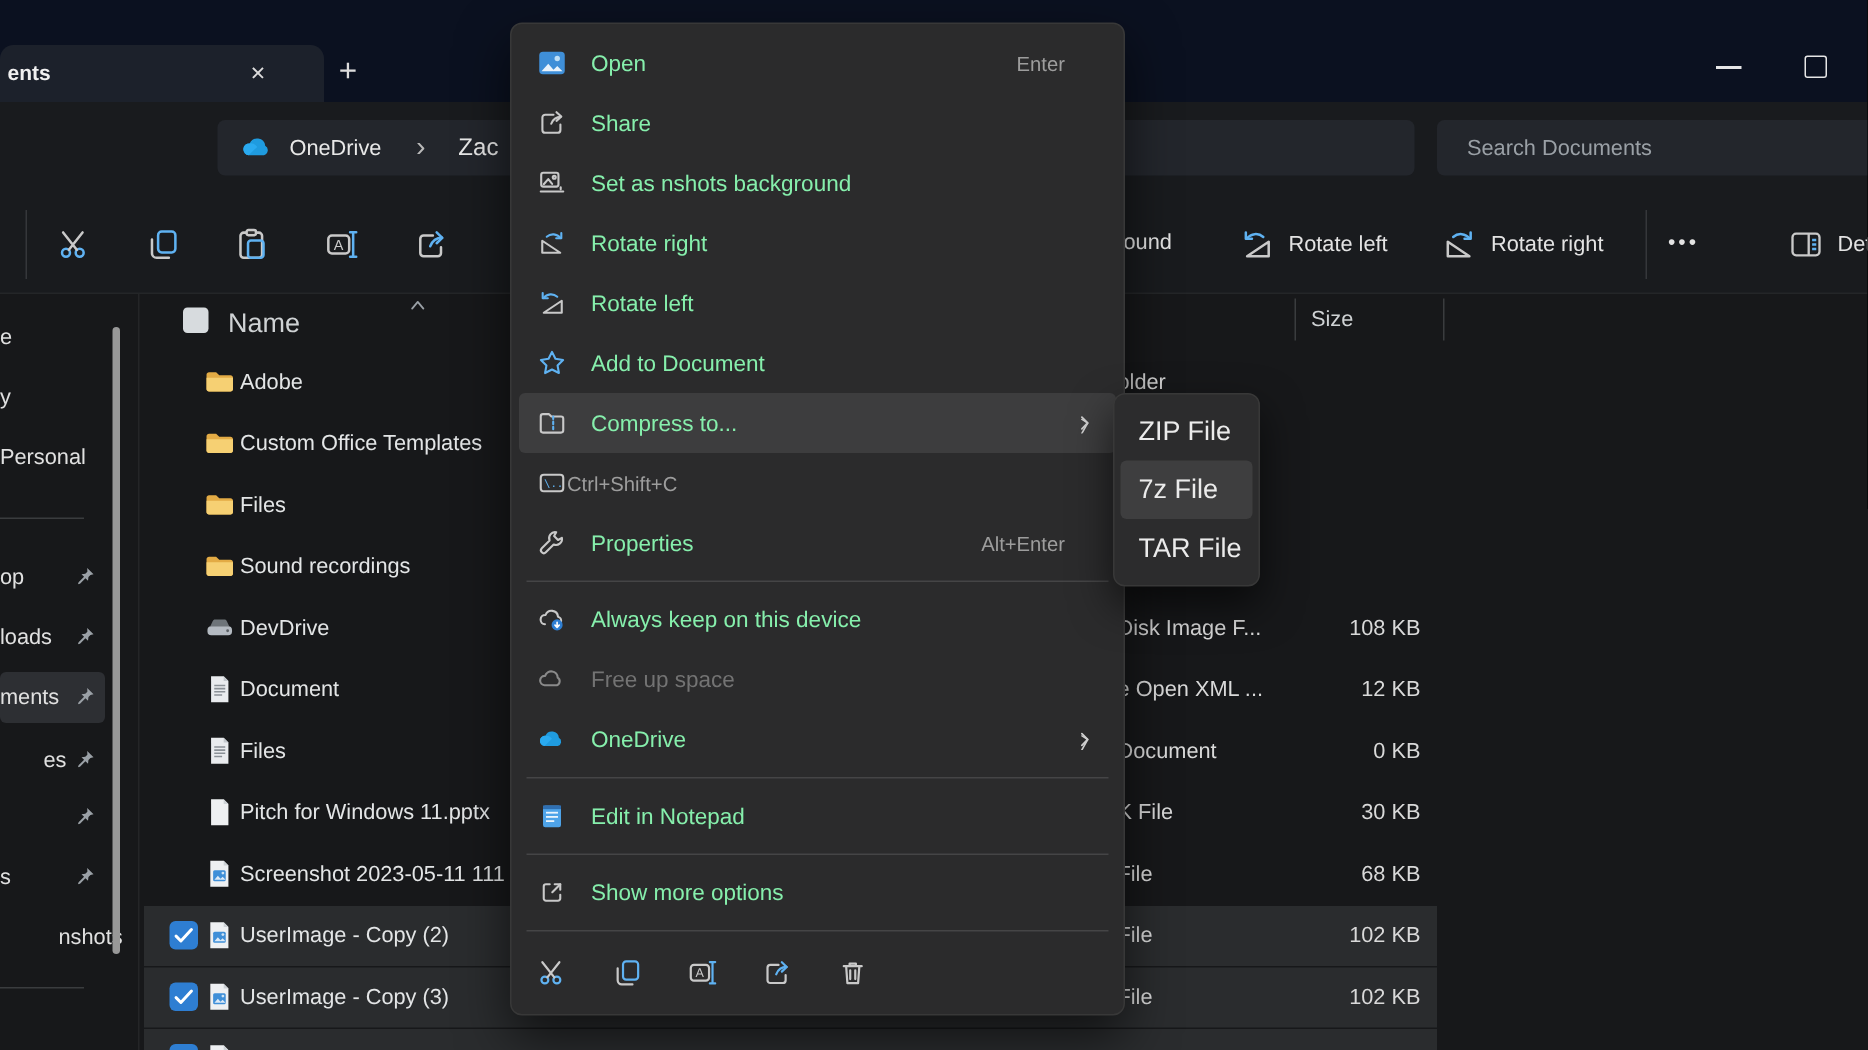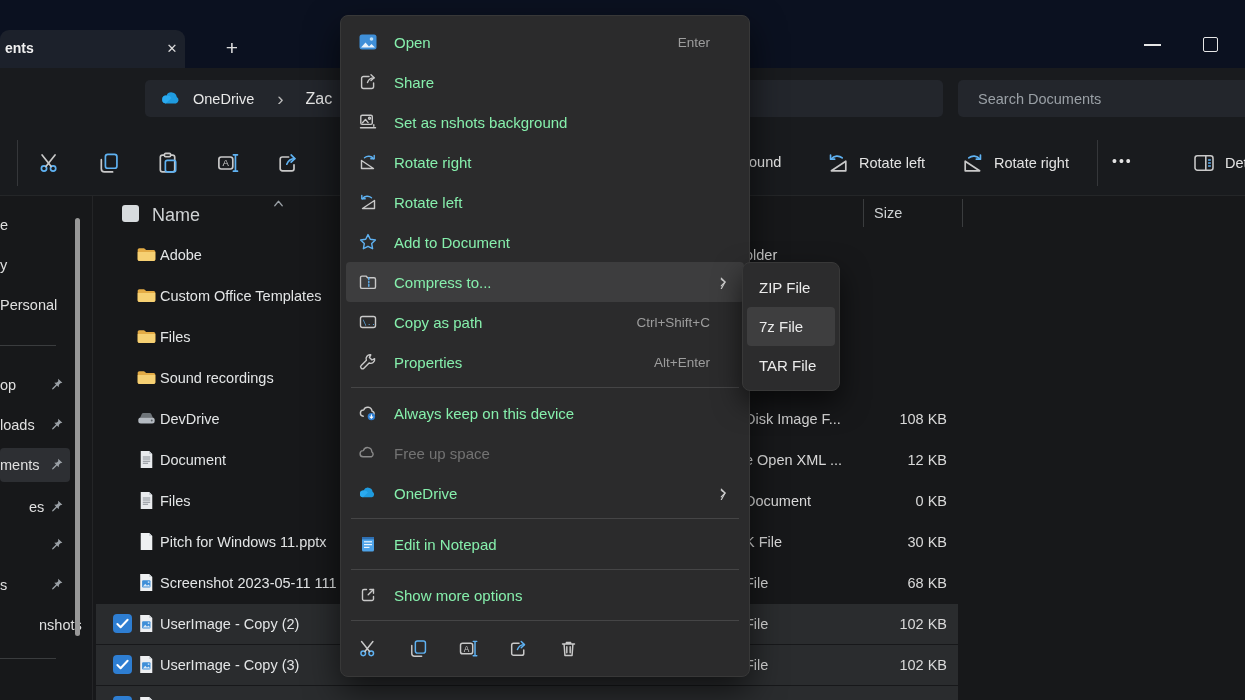--- a/index.html
+++ b/index.html
@@ -1,21 +1,21 @@
 <!DOCTYPE html>
 <html><head>
 <meta charset="utf-8">
 <style>
   html,body{margin:0;padding:0;background:#000;}
   .screen{position:relative;width:1245px;height:700px;background:#17181a;overflow:hidden;
     font-family:"Liberation Sans",sans-serif;color:#e9e9e9;-webkit-font-smoothing:antialiased;}
 
   
   .titlebar{position:absolute;left:0;top:0;width:1245px;height:68px;background:#0b1120;}
-  .tab{position:absolute;left:0;top:30px;width:185px;height:38px;background:#1c212b;border-radius:9px 9px 0 0;}
+  .tab{position:absolute;left:0;top:30px;width:216px;height:38px;background:#1c212b;border-radius:9px 9px 0 0;}
   .tab-label{position:absolute;left:5px;top:10px;font-size:14px;font-weight:700;color:#f0f0f0;}
   .tab-close{position:absolute;left:160px;top:8px;width:24px;height:22px;text-align:center;line-height:22px;font-size:13px;color:#dcdcdc;}
   .newtab{position:absolute;left:219px;top:33px;width:26px;height:30px;text-align:center;line-height:30px;font-size:21px;font-weight:300;color:#dcdcdc;}
   .win-min{position:absolute;left:1144px;top:44px;width:17px;height:2px;background:#e6e6e6;}
   .win-max{position:absolute;left:1203px;top:37px;width:13px;height:13px;border:1.6px solid #e6e6e6;border-radius:2px;}
 
   
   .navrow{position:absolute;left:0;top:68px;width:1245px;height:60px;background:#191b1e;}
   .navbtn{position:absolute;top:88px;width:20px;height:20px;}
   .addressbar{position:absolute;left:145px;top:80px;width:798px;height:37px;background:#23262c;border-radius:5px;display:flex;align-items:center;}
@@ -66,21 +66,21 @@
   .menu-item .mi-label{margin-left:16px;font-size:15px;color:#86efac;flex:1;white-space:nowrap;}
   .menu-item.disabled .mi-label{color:#737373;}
   .menu-item .mi-short{font-size:13.5px;color:#9d9d9d;margin-right:22px;}
   .menu-item .mi-chev{position:absolute;right:14px;top:13px;width:14px;height:14px;}
   .menu-sep{height:1px;margin:5px 10px;background:#454546;}
   .menu-actions{height:44px;display:flex;align-items:center;padding-left:17px;gap:29px;}
   .menu-actions .qa{width:21px;height:21px;}
 
   .submenu{position:absolute;left:742px;top:262px;width:98px;box-sizing:border-box;background:#2c2c2d;
     border:1px solid #383838;border-radius:8px;padding:5px 0;z-index:41;box-shadow:0 12px 28px rgba(0,0,0,.6);}
-  .sub-item{height:39px;margin:0 4px;border-radius:4px;display:flex;align-items:center;padding-left:12px;font-size:15px;color:#ebebeb;}
+  .sub-item{height:39px;margin:0 4px;border-radius:4px;display:flex;align-items:center;padding-left:12px;font-size:18px;color:#ebebeb;}
   .sub-item.hl{background:#3e3e3f;}
 </style>
 </head>
 <body>
 
 <div class="screen">
 
   <div class="titlebar">
     <div class="tab">
       <span class="tab-label">ents</span>
@@ -414,21 +414,20 @@
         <span class="mi-chev"><svg viewBox="0 0 20 20" fill="none" stroke="#cfcfcf" stroke-width="1.7" stroke-linecap="round" stroke-linejoin="round">
             <path d="M7.5 4.5L13 10l-5.5 15.5" transform="scale(1,0.64) translate(0,5.6)"></path>
             <path d="M7.5 4.5L13 10l-5.5 5.5"></path>
           </svg></span>
       </div>
       <div class="menu-item">
         <span class="mi-icon"><svg viewBox="0 0 20 20" fill="none" stroke="#c9c9c9" stroke-width="1.4" stroke-linecap="round" stroke-linejoin="round">
             <rect x="2.5" y="4.5" width="15" height="11" rx="2"></rect>
             <text x="4.6" y="12.8" fill="#5fb2f2" stroke="none" font-size="7.2" font-family="'DejaVu Sans Mono',monospace">\..</text>
           </svg></span>
-        <span class="mi-label">Copy as path</span>
         <span class="mi-short">Ctrl+Shift+C</span>
       </div>
       <div class="menu-item">
         <span class="mi-icon"><svg viewBox="0 0 20 20" fill="none" stroke="#c9c9c9" stroke-width="1.4" stroke-linecap="round" stroke-linejoin="round">
             <path d="M12.8 2.8a4 4 0 0 0-4.4 5.5l-5.2 5.2a1.9 1.9 0 1 0 2.7 2.7l5.2-5.2a4 4 0 0 0 5.5-4.4l-2.6 1.4-2.6-2.6z"></path>
           </svg></span>
         <span class="mi-label">Properties</span>
         <span class="mi-short">Alt+Enter</span>
       </div>
       <div class="menu-sep"></div>

